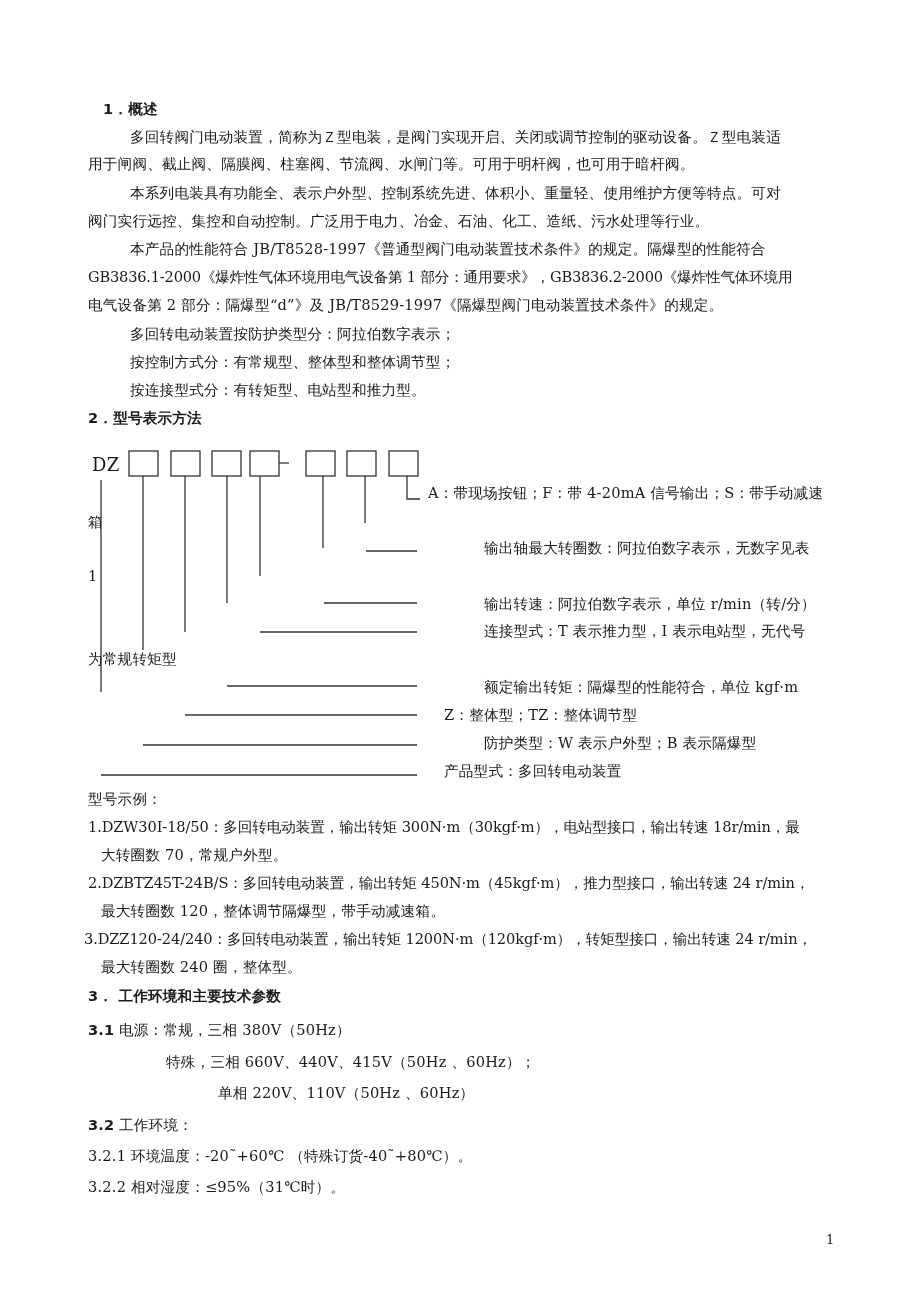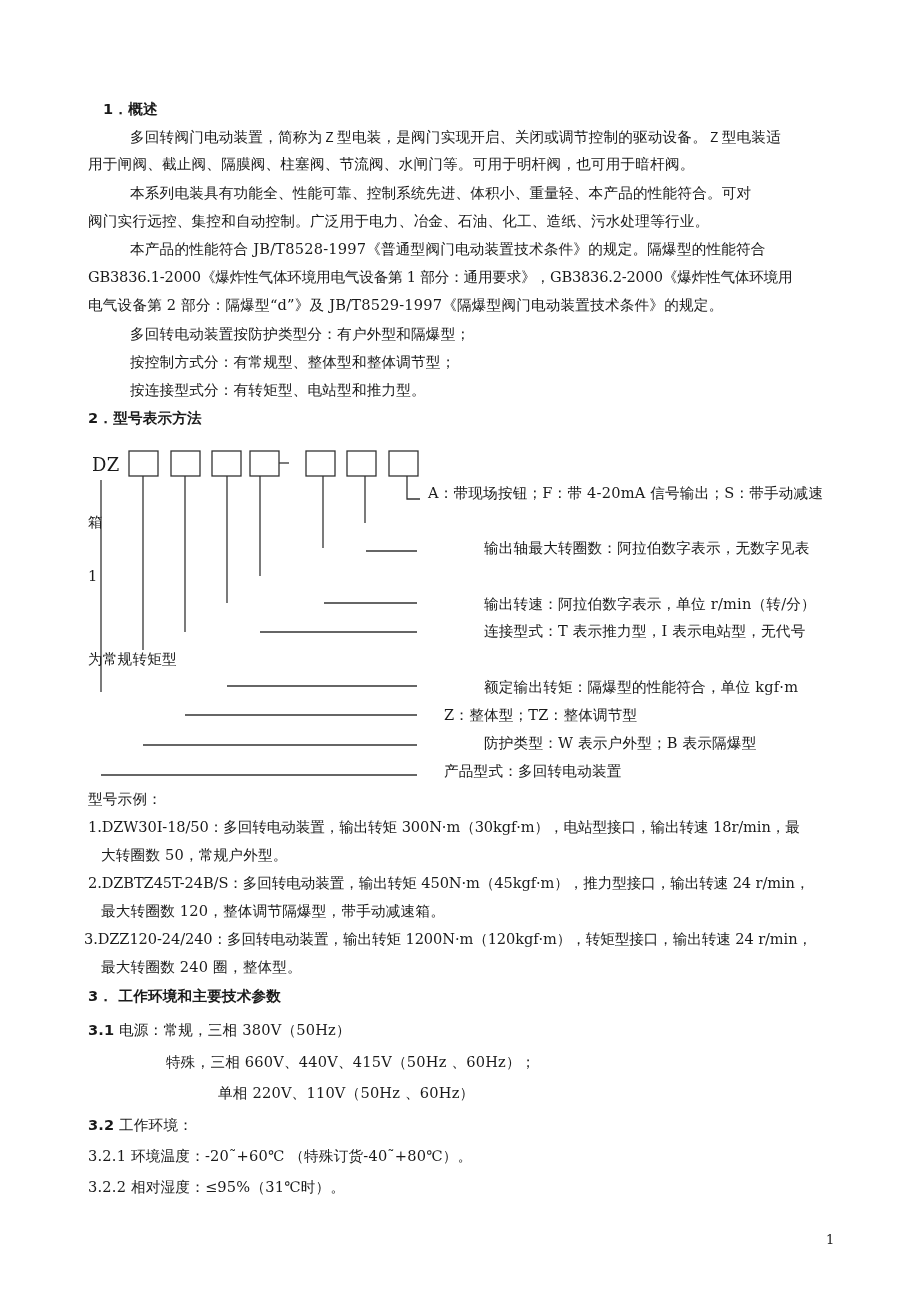--- a/index.html
+++ b/index.html
@@ -11,26 +11,26 @@
   .box { fill: #fff; stroke: #333; stroke-width: 1.3; }
   .ln { stroke: #333; stroke-width: 1.3; }
   .page-num { position: absolute; left: 826px; top: 1232px; font-size: 13px; }
 </style>
 </head>
 <body>
 
 <div class="t h" style="left:103px;top:100px;">1．概述</div>
 <div class="t" style="left:130px;top:128px;">多回转阀门电动装置，简称为Ｚ型电装，是阀门实现开启、关闭或调节控制的驱动设备。Ｚ型电装适</div>
 <div class="t" style="left:88px;top:155px;">用于闸阀、截止阀、隔膜阀、柱塞阀、节流阀、水闸门等。可用于明杆阀，也可用于暗杆阀。</div>
-<div class="t" style="left:130px;top:184px;">本系列电装具有功能全、性能可靠、控制系统先进、体积小、重量轻、本产品的性能符合。可对</div>
+<div class="t" style="left:130px;top:184px;">本系列电装具有功能全、表示户外型、控制系统先进、体积小、重量轻、使用维护方便等特点。可对</div>
 <div class="t" style="left:88px;top:212px;">阀门实行远控、集控和自动控制。广泛用于电力、冶金、石油、化工、造纸、污水处理等行业。</div>
 <div class="t" style="left:130px;top:240px;">本产品的性能符合 JB/T8528-1997《普通型阀门电动装置技术条件》的规定。隔爆型的性能符合</div>
 <div class="t" style="left:88px;top:268px;letter-spacing:-0.2px;">GB3836.1-2000《爆炸性气体环境用电气设备第 1 部分：通用要求》，GB3836.2-2000《爆炸性气体环境用</div>
 <div class="t" style="left:88px;top:296px;">电气设备第 2 部分：隔爆型“d”》及 JB/T8529-1997《隔爆型阀门电动装置技术条件》的规定。</div>
-<div class="t" style="left:130px;top:325px;">多回转电动装置按防护类型分：有户外型和隔爆型；</div>
+<div class="t" style="left:130px;top:325px;">多回转电动装置按防护类型分：阿拉伯数字表示；</div>
 <div class="t" style="left:130px;top:353px;">按控制方式分：有常规型、整体型和整体调节型；</div>
 <div class="t" style="left:130px;top:381px;">按连接型式分：有转矩型、电站型和推力型。</div>
 
 <div class="t h" style="left:88px;top:409px;">2．型号表示方法</div>
 
 <svg class="diagram" viewBox="0 0 920 800">
 
   <rect class="box" x="129" y="451" width="29" height="25"></rect>
   <rect class="box" x="171" y="451" width="29" height="25"></rect>
   <rect class="box" x="212" y="451" width="29" height="25"></rect>
@@ -73,21 +73,21 @@
 <div class="t" style="left:484px;top:539px;">输出轴最大转圈数：阿拉伯数字表示，无数字见表</div>
 <div class="t" style="left:484px;top:595px;">输出转速：阿拉伯数字表示，单位 r/min（转/分）</div>
 <div class="t" style="left:484px;top:622px;">连接型式：T 表示推力型，I 表示电站型，无代号</div>
 <div class="t" style="left:484px;top:678px;">额定输出转矩：隔爆型的性能符合，单位 kgf·m</div>
 <div class="t" style="left:444px;top:706px;">Z：整体型；TZ：整体调节型</div>
 <div class="t" style="left:484px;top:734px;">防护类型：W 表示户外型；B 表示隔爆型</div>
 <div class="t" style="left:444px;top:762px;">产品型式：多回转电动装置</div>
 
 <div class="t" style="left:88px;top:790px;">型号示例：</div>
 <div class="t" style="left:88px;top:818px;letter-spacing:-0.1px;">1.DZW30I-18/50：多回转电动装置，输出转矩 300N·m（30kgf·m），电站型接口，输出转速 18r/min，最</div>
-<div class="t" style="left:101px;top:846px;">大转圈数 50，常规户外型。</div>
+<div class="t" style="left:101px;top:846px;">大转圈数 70，常规户外型。</div>
 <div class="t" style="left:88px;top:874px;letter-spacing:-0.1px;">2.DZBTZ45T-24B/S：多回转电动装置，输出转矩 450N·m（45kgf·m），推力型接口，输出转速 24 r/min，</div>
 <div class="t" style="left:101px;top:902px;">最大转圈数 120，整体调节隔爆型，带手动减速箱。</div>
 <div class="t" style="left:84px;top:930px;letter-spacing:-0.1px;">3.DZZ120-24/240：多回转电动装置，输出转矩 1200N·m（120kgf·m），转矩型接口，输出转速 24 r/min，</div>
 <div class="t" style="left:101px;top:958px;">最大转圈数 240 圈，整体型。</div>
 
 <div class="t h" style="left:88px;top:987px;">3．  工作环境和主要技术参数</div>
 <div class="t h" style="left:88px;top:1021px;">3.1</div>
 <div class="t" style="left:119px;top:1021px;">电源：常规，三相 380V（50Hz）</div>
 <div class="t" style="left:166px;top:1053px;">特殊，三相 660V、440V、415V（50Hz 、60Hz）；</div>
 <div class="t" style="left:218px;top:1084px;">单相 220V、110V（50Hz 、60Hz）</div>

